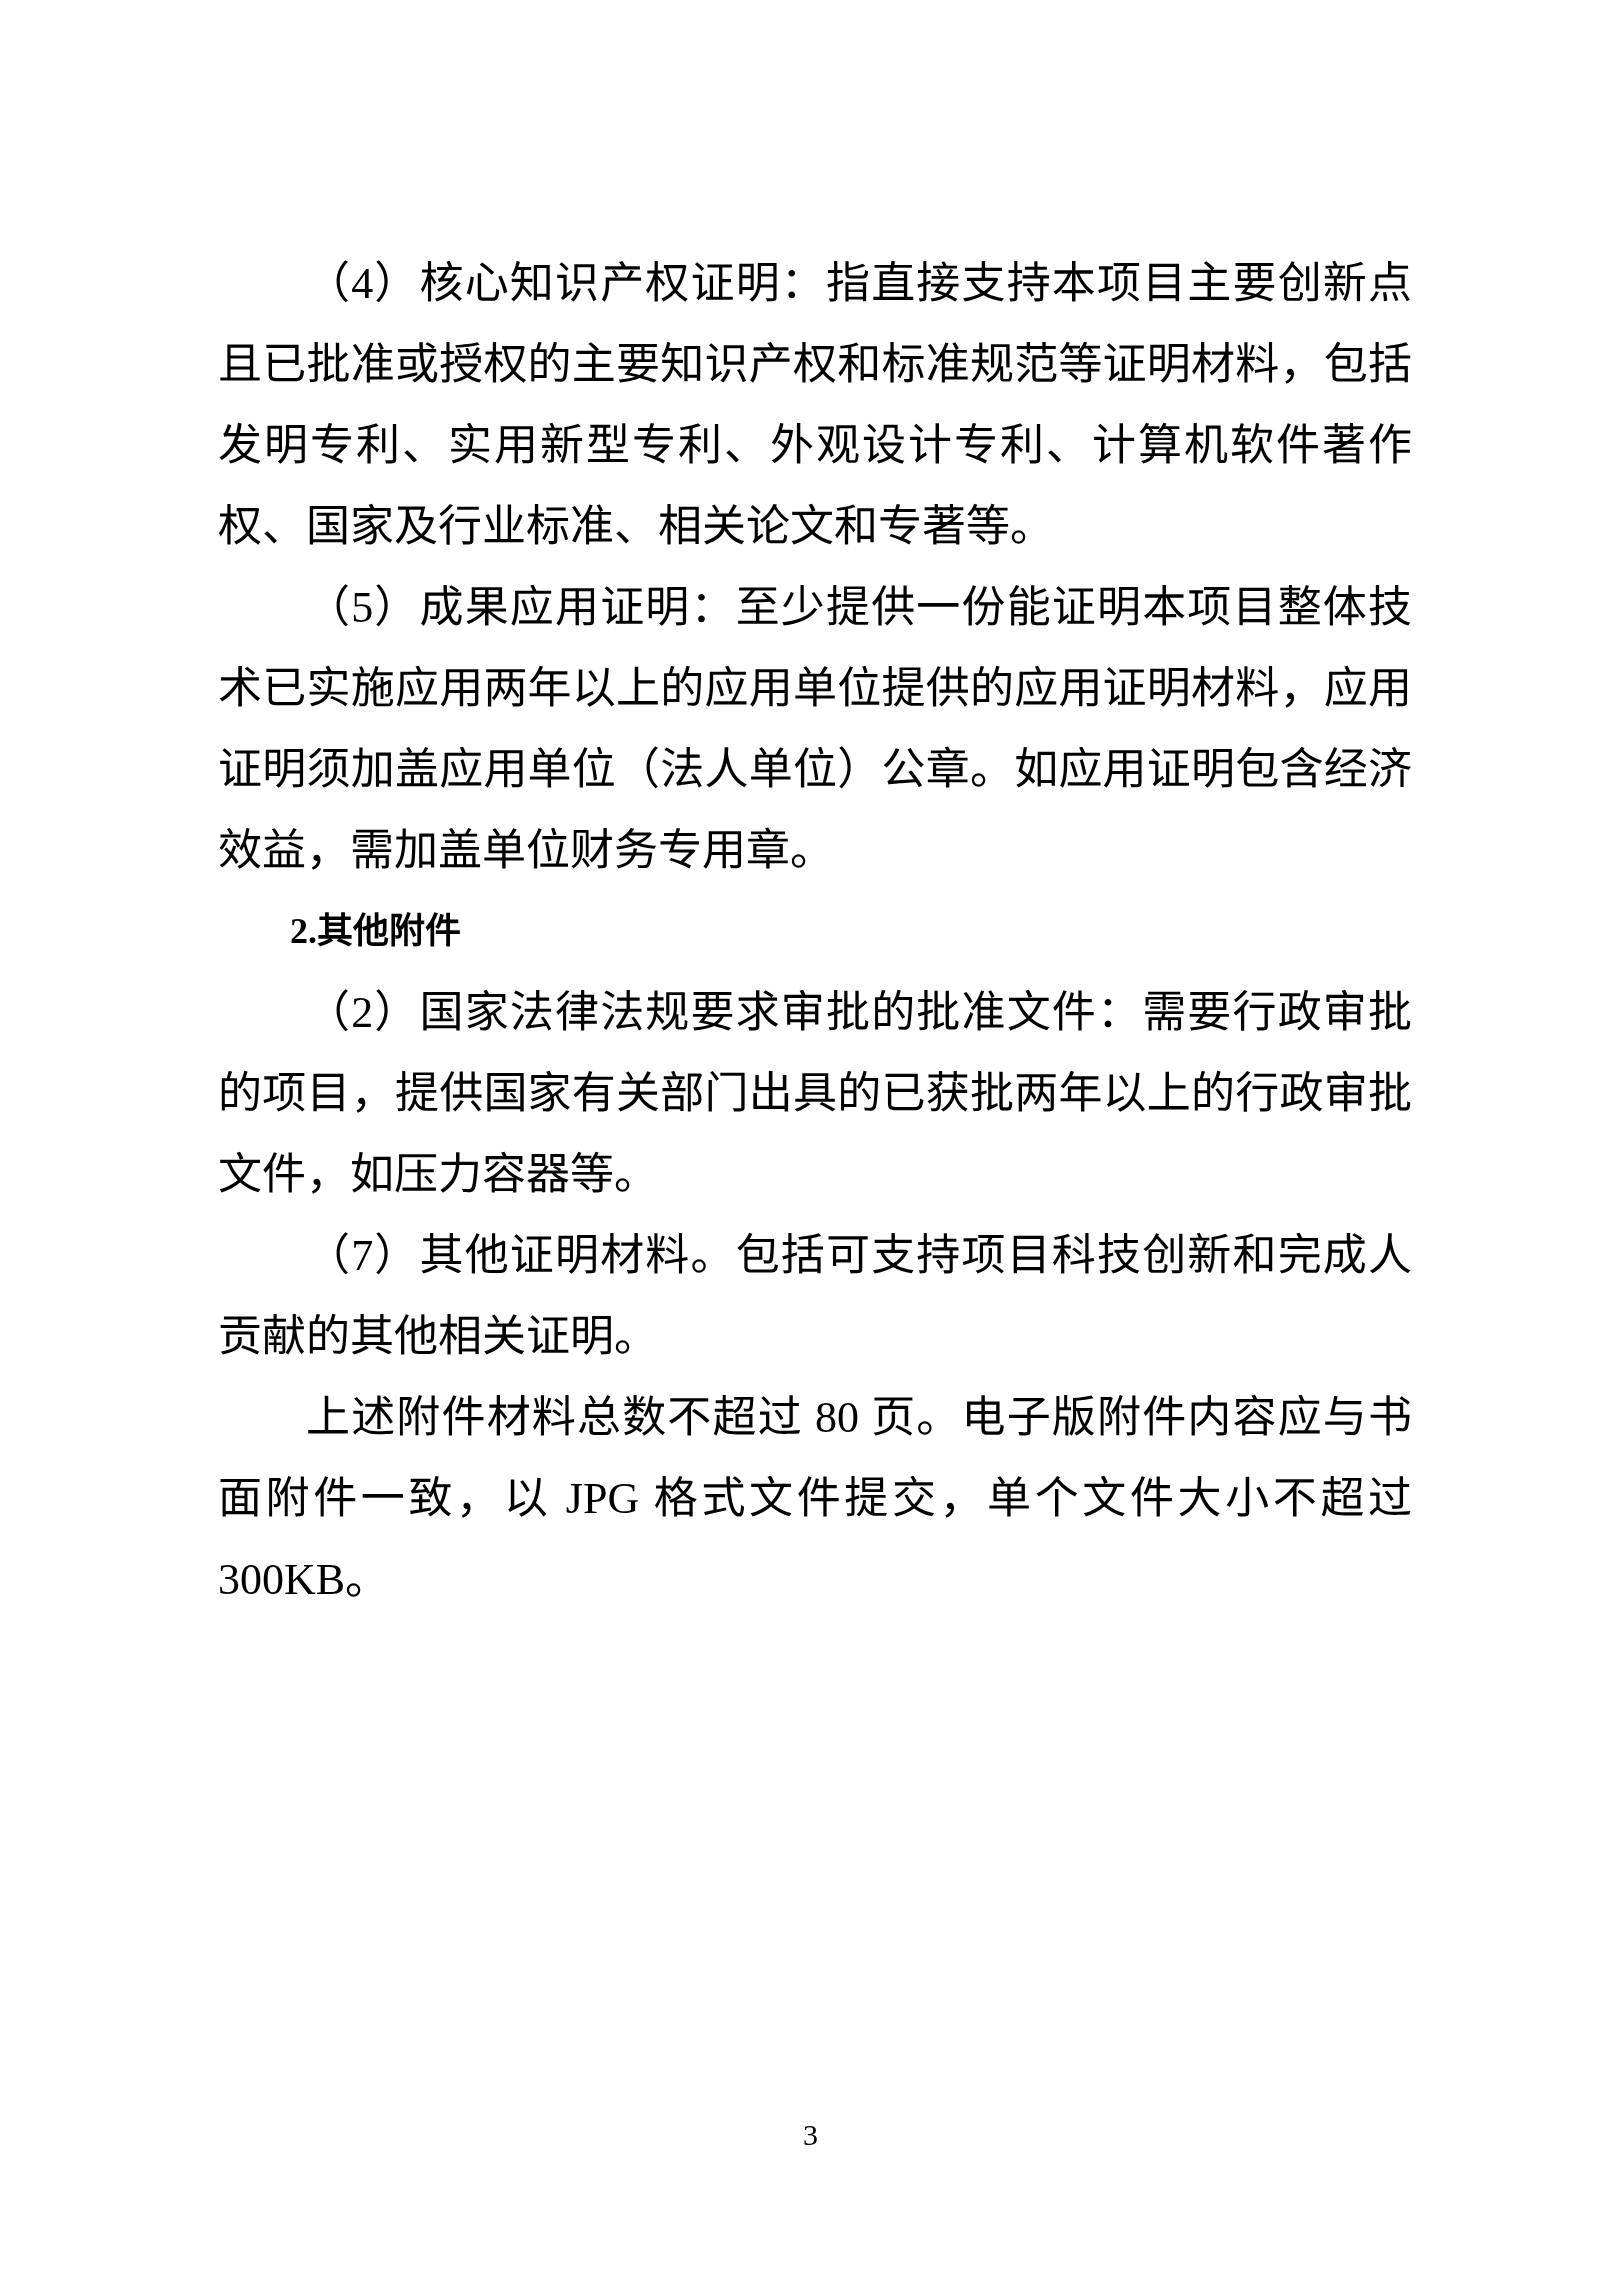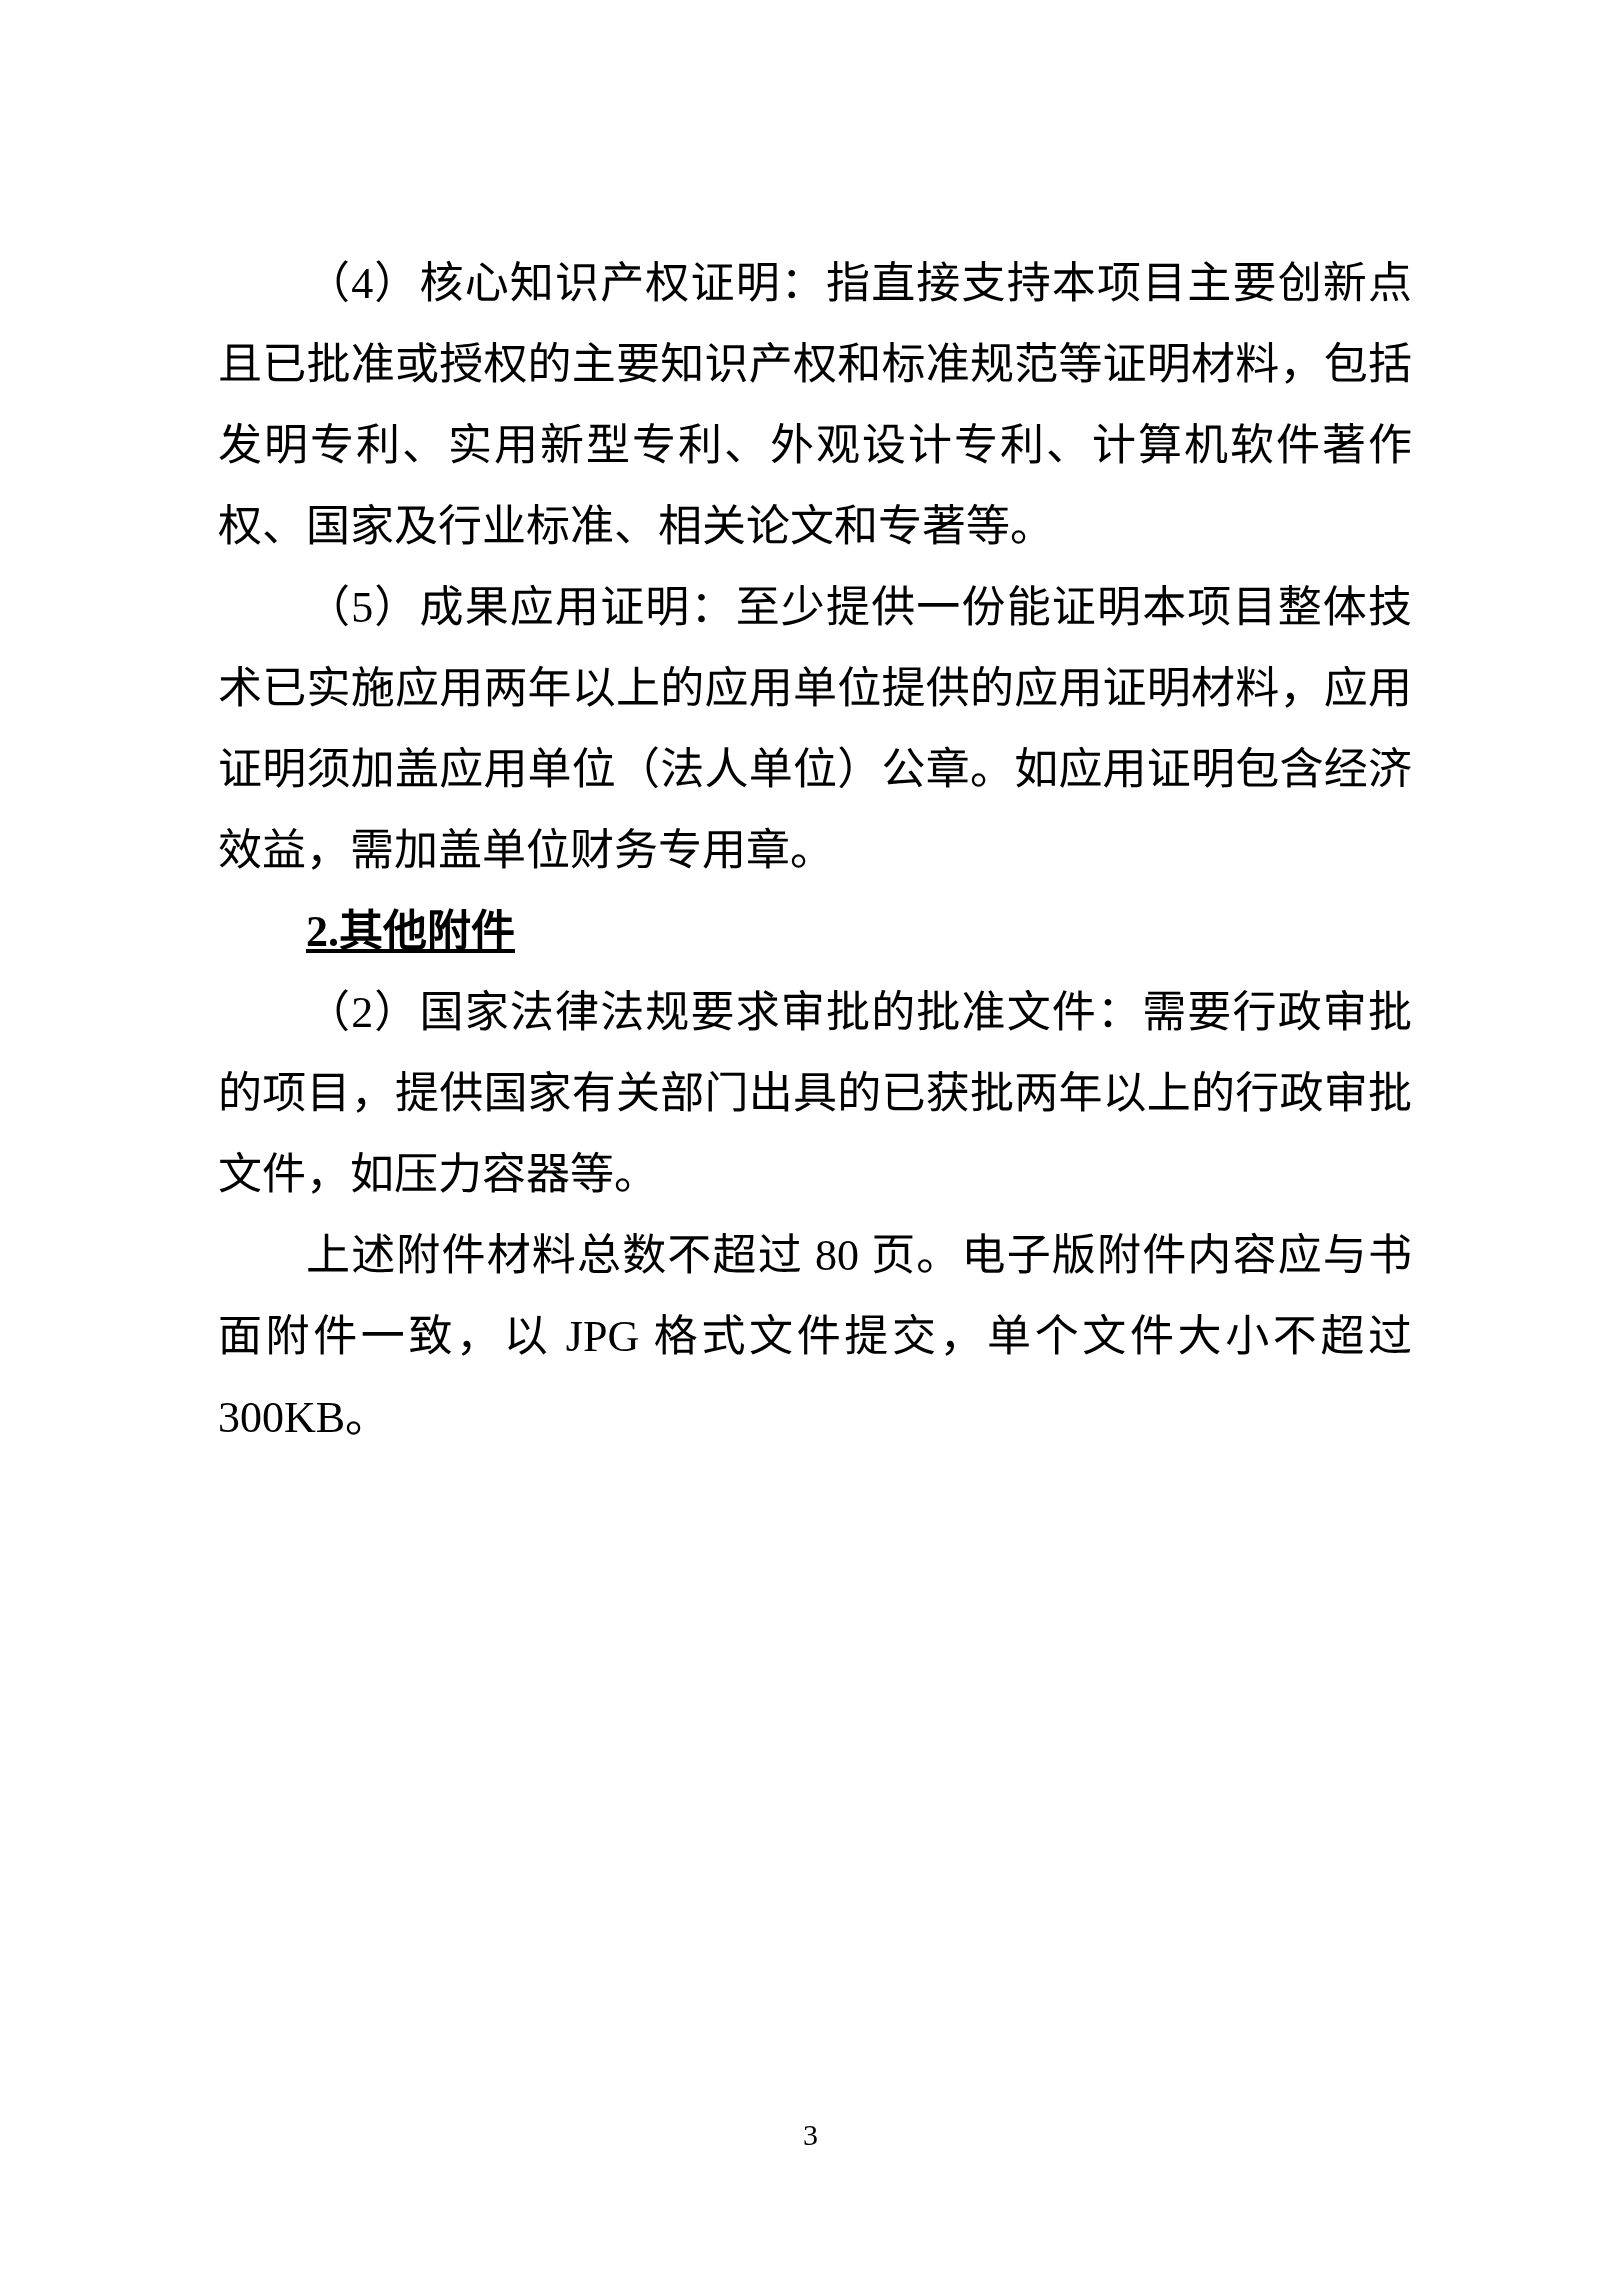--- a/index.html
+++ b/index.html
@@ -29,24 +29,23 @@
   .para {
     margin: 0;
     padding: 0;
     text-indent: 2em;
     font-weight: 400;
   }
   .heading {
     margin: 0;
     padding: 0;
     text-indent: 2em;
-    font-size: 44px;
+    font-size: 36px;
     line-height: 81px;
     font-weight: 700;
-    text-decoration: underline;
   }
   .page-footer {
     position: absolute;
     left: 0;
     top: 2115px;
     width: 100%;
     text-align: center;
   }
   .page-number {
     font-size: 30px;
@@ -57,20 +56,21 @@
 </head>
 <body>
 
 <div class="page">
 
   <main class="content">
     <p class="para">（4）核心知识产权证明：指直接支持本项目主要创新点且已批准或授权的主要知识产权和标准规范等证明材料，包括发明专利、实用新型专利、外观设计专利、计算机软件著作权、国家及行业标准、相关论文和专著等。</p>
     <p class="para">（5）成果应用证明：至少提供一份能证明本项目整体技术已实施应用两年以上的应用单位提供的应用证明材料，应用证明须加盖应用单位（法人单位）公章。如应用证明包含经济效益，需加盖单位财务专用章。</p>
     <h2 class="heading">2.其他附件</h2>
     <p class="para">（2）国家法律法规要求审批的批准文件：需要行政审批的项目，提供国家有关部门出具的已获批两年以上的行政审批文件，如压力容器等。</p>
+    <p class="para">（7）其他证明材料。包括可支持项目科技创新和完成人贡献的其他相关证明。</p>
     <p class="para">上述附件材料总数不超过 80 页。电子版附件内容应与书面附件一致，以 JPG 格式文件提交，单个文件大小不超过 300KB。</p>
   </main>
 
   <footer class="page-footer">
     <span class="page-number">3</span>
   </footer>
 
 </div>
 
 

